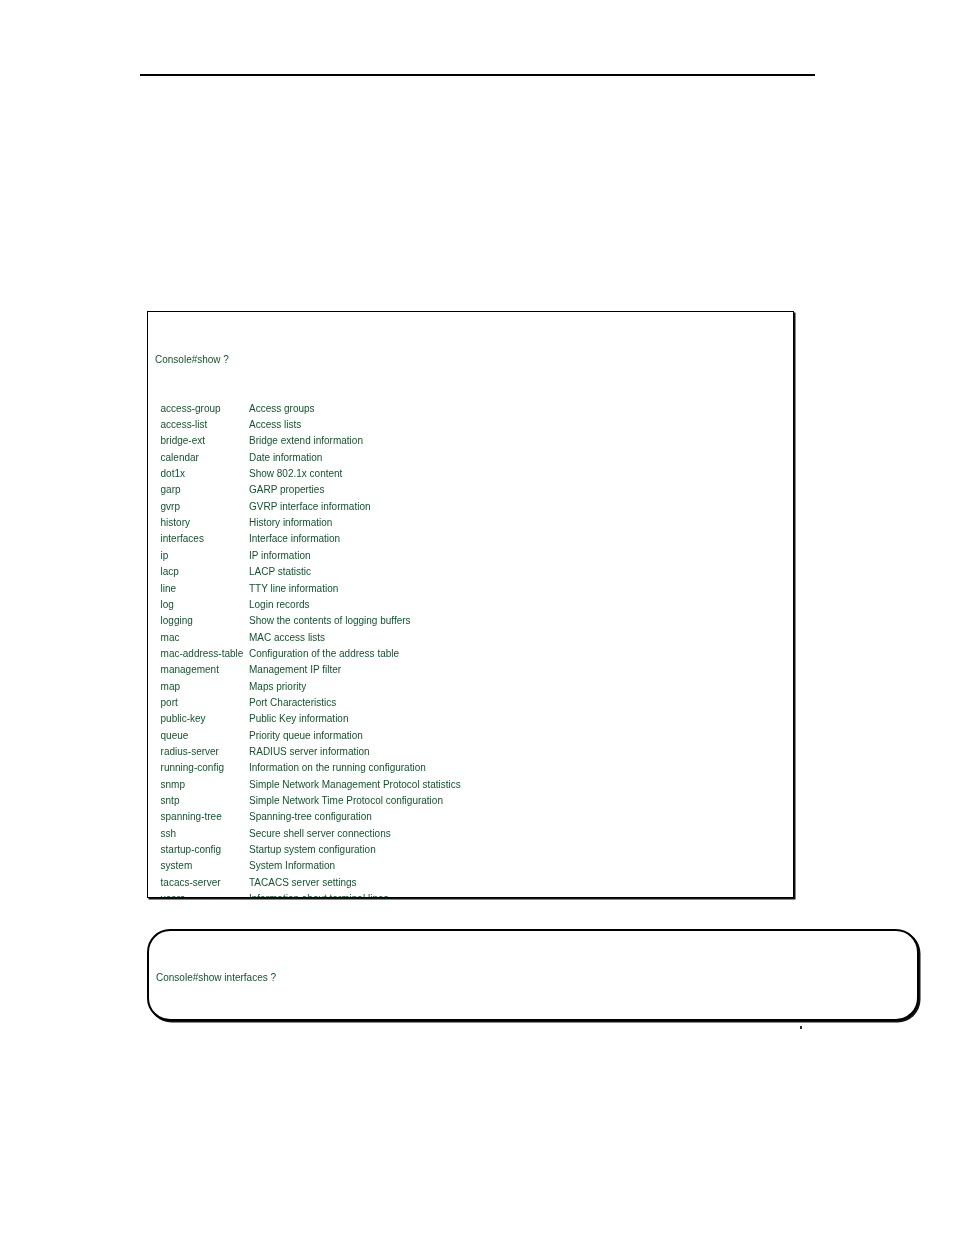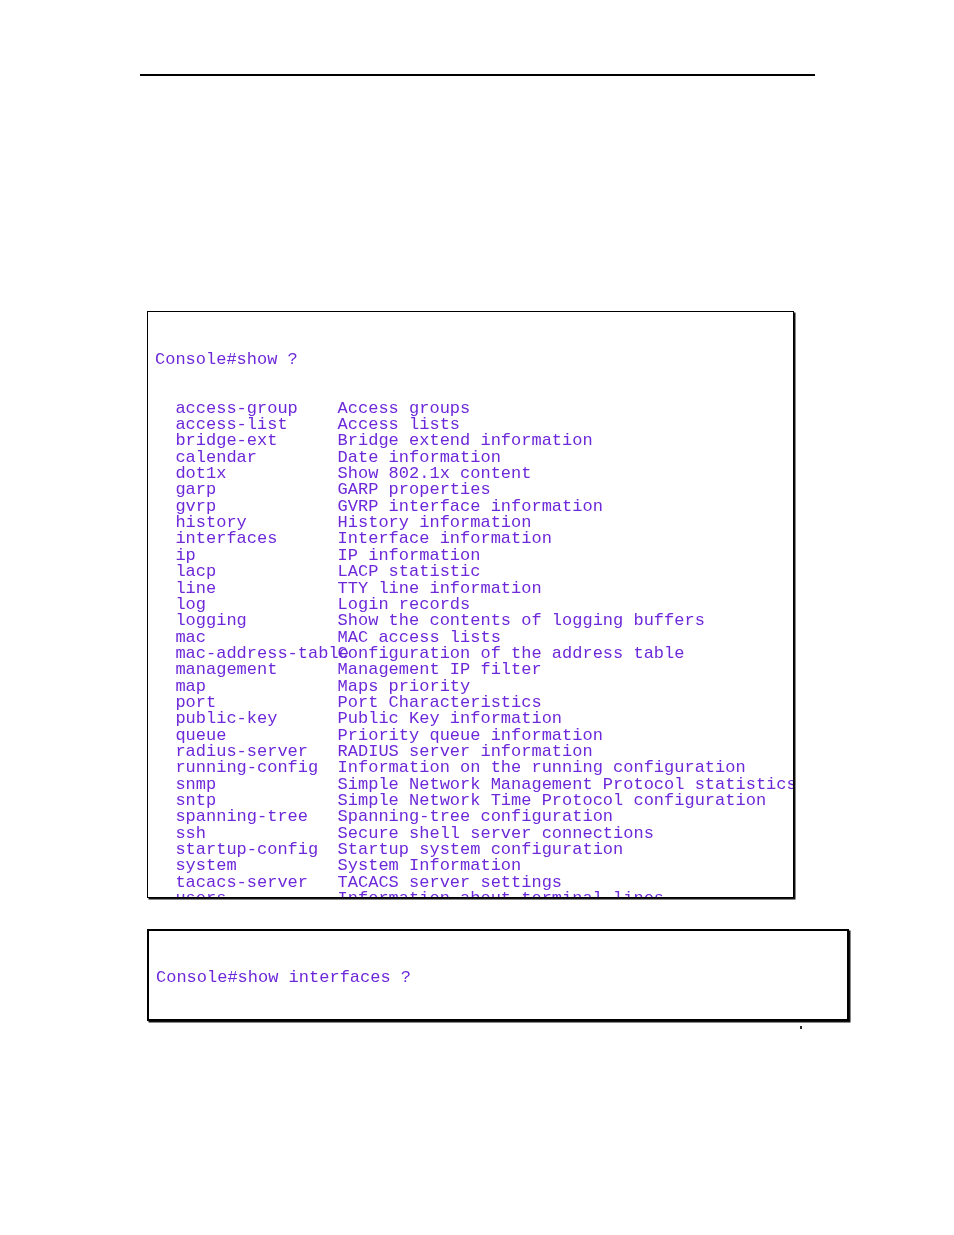--- a/index.html
+++ b/index.html
@@ -53,31 +53,32 @@
   #console-box-1 {
     left: 147px;
     top: 311px;
     width: 647px;
     height: 587px;
     padding: 7px 0 6px 7px;
   }
   #console-box-2 {
     left: 147px;
     top: 929px;
-    width: 702px;
+    width: 772px;
     height: 92px;
     padding: 6px 0 6px 7px;
     border-width: 2px;
+    border-radius: 23px;
   }
 
   .console-text {
-    font-family: Liberation Mono, monospace;
-    font-size: 17px;
+    font-family: Liberation Sans, sans-serif;
+    font-size: 10px;
     line-height: 16.35px;
-    color: #6d28d9;
+    color: #14532d;
     white-space: pre;
     letter-spacing: 0px;
   }
 
   .line {
     white-space: pre;
     height: 16.35px;
   }
   .cmd-line {
     display: block;

